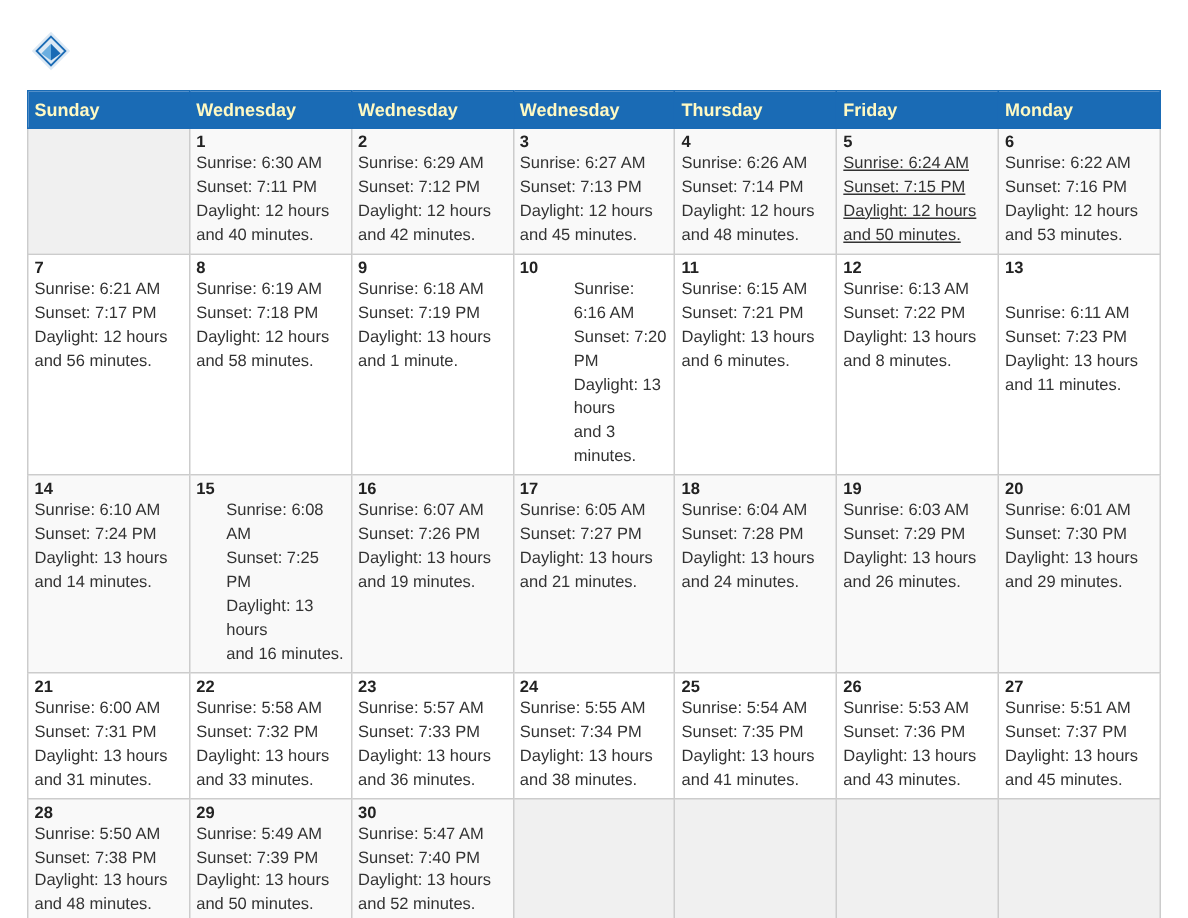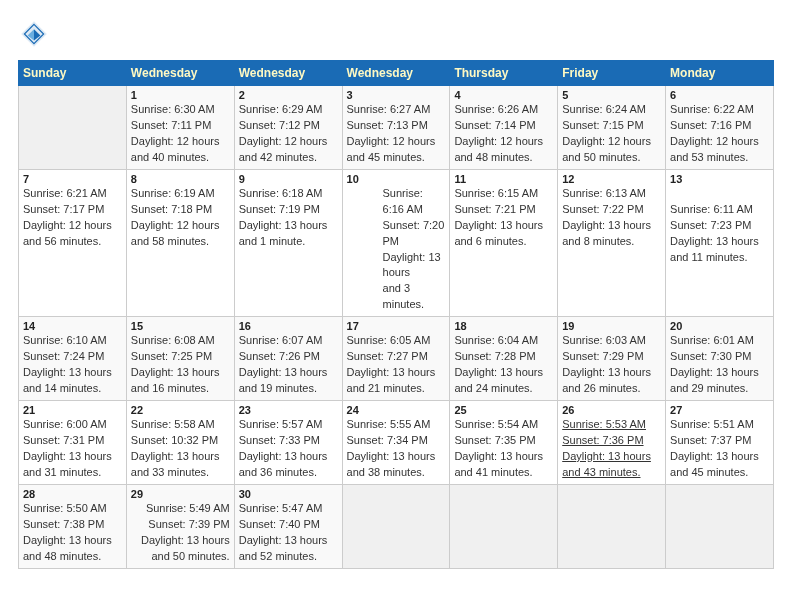--- a/index.html
+++ b/index.html
@@ -167,21 +167,21 @@
             </td>
             <td>
               <div class="day-number">4</div>
               <div class="day-info" style="white-space: pre-line;">Sunrise: 6:26 AM
 Sunset: 7:14 PM
 Daylight: 12 hours
 and 48 minutes.</div>
             </td>
             <td>
               <div class="day-number">5</div>
-              <div class="day-info" style="white-space: pre-line;">Sunrise: 6:24 AM
+              <div class="day-info" style="white-space: pre-line; text-decoration: underline;">Sunrise: 6:24 AM
 Sunset: 7:15 PM
 Daylight: 12 hours
 and 50 minutes.</div>
             </td>
             <td>
               <div class="day-number">6</div>
               <div class="day-info" style="white-space: pre-line;">Sunrise: 6:22 AM
 Sunset: 7:16 PM
 Daylight: 12 hours
 and 53 minutes.</div>
@@ -241,21 +241,21 @@
           <tr>
             <td>
               <div class="day-number">14</div>
               <div class="day-info" style="white-space: pre-line;">Sunrise: 6:10 AM
 Sunset: 7:24 PM
 Daylight: 13 hours
 and 14 minutes.</div>
             </td>
             <td>
               <div class="day-number">15</div>
-              <div class="day-info" style="white-space: pre-line;">Sunrise: 6:08 AM
+              <div class="day-info" style="white-space: pre-line; margin-left: 20px;">Sunrise: 6:08 AM
 Sunset: 7:25 PM
 Daylight: 13 hours
 and 16 minutes.</div>
             </td>
             <td>
               <div class="day-number">16</div>
               <div class="day-info" style="white-space: pre-line;">Sunrise: 6:07 AM
 Sunset: 7:26 PM
 Daylight: 13 hours
 and 19 minutes.</div>
@@ -293,21 +293,21 @@
             <td>
               <div class="day-number">21</div>
               <div class="day-info" style="white-space: pre-line;">Sunrise: 6:00 AM
 Sunset: 7:31 PM
 Daylight: 13 hours
 and 31 minutes.</div>
             </td>
             <td>
               <div class="day-number">22</div>
               <div class="day-info" style="white-space: pre-line;">Sunrise: 5:58 AM
-Sunset: 10:32 PM
+Sunset: 7:32 PM
 Daylight: 13 hours
 and 33 minutes.</div>
             </td>
             <td>
               <div class="day-number">23</div>
               <div class="day-info" style="white-space: pre-line;">Sunrise: 5:57 AM
 Sunset: 7:33 PM
 Daylight: 13 hours
 and 36 minutes.</div>
             </td>
@@ -320,21 +320,21 @@
             </td>
             <td>
               <div class="day-number">25</div>
               <div class="day-info" style="white-space: pre-line;">Sunrise: 5:54 AM
 Sunset: 7:35 PM
 Daylight: 13 hours
 and 41 minutes.</div>
             </td>
             <td>
               <div class="day-number">26</div>
-              <div class="day-info" style="white-space: pre-line; text-decoration: underline;">Sunrise: 5:53 AM
+              <div class="day-info" style="white-space: pre-line;">Sunrise: 5:53 AM
 Sunset: 7:36 PM
 Daylight: 13 hours
 and 43 minutes.</div>
             </td>
             <td>
               <div class="day-number">27</div>
               <div class="day-info" style="white-space: pre-line;">Sunrise: 5:51 AM
 Sunset: 7:37 PM
 Daylight: 13 hours
 and 45 minutes.</div>
@@ -343,21 +343,21 @@
           <tr>
             <td>
               <div class="day-number">28</div>
               <div class="day-info" style="white-space: pre-line;">Sunrise: 5:50 AM
 Sunset: 7:38 PM
 Daylight: 13 hours
 and 48 minutes.</div>
             </td>
             <td>
               <div class="day-number">29</div>
-              <div class="day-info" style="white-space: pre-line; text-align: right;">Sunrise: 5:49 AM
+              <div class="day-info" style="white-space: pre-line;">Sunrise: 5:49 AM
 Sunset: 7:39 PM
 Daylight: 13 hours
 and 50 minutes.</div>
             </td>
             <td>
               <div class="day-number">30</div>
               <div class="day-info" style="white-space: pre-line;">Sunrise: 5:47 AM
 Sunset: 7:40 PM
 Daylight: 13 hours
 and 52 minutes.</div>

